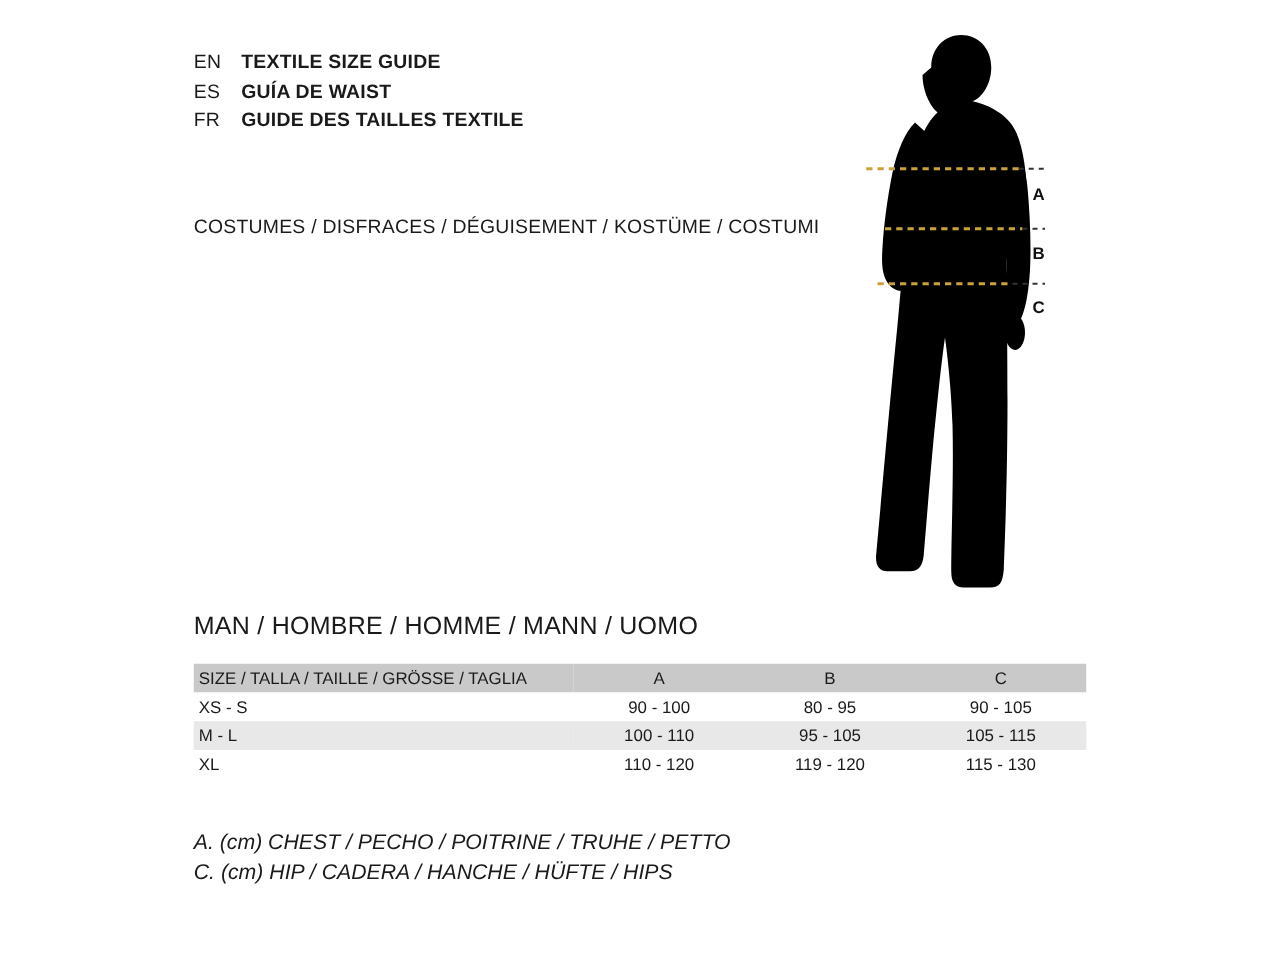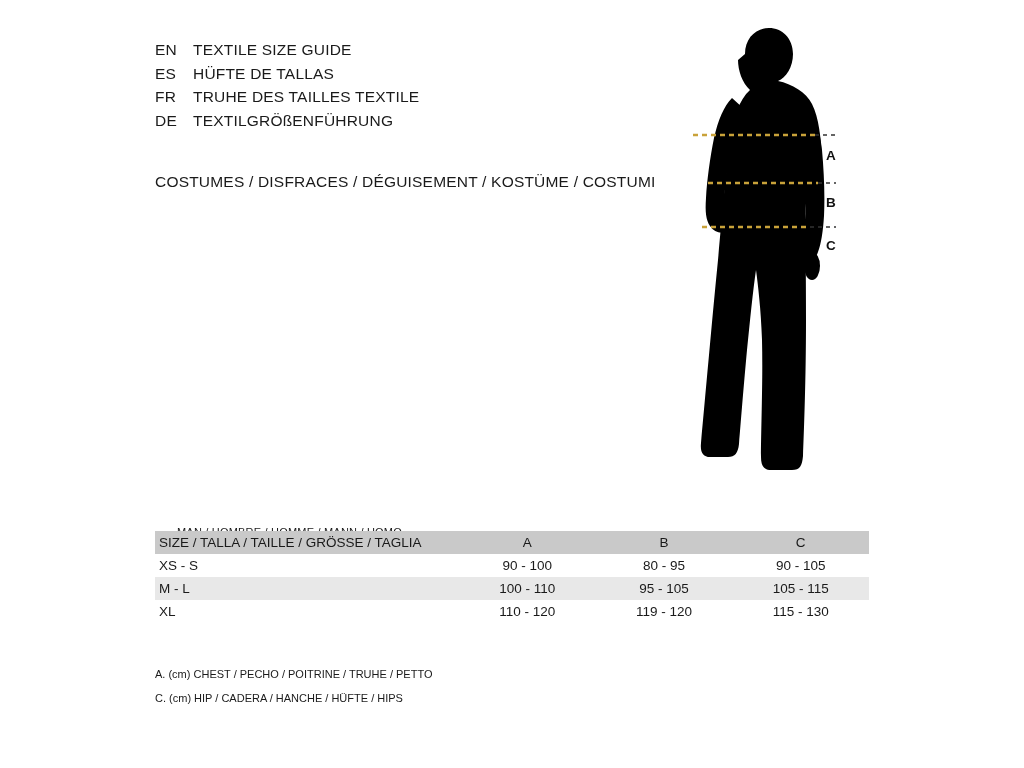--- a/index.html
+++ b/index.html
@@ -29,20 +29,21 @@
     font-size: 15.5px;
     line-height: 23.5px;
     letter-spacing: 0.2px;
   }
   .lang-code {
     width: 38px;
     flex: 0 0 38px;
   }
   .lang-text {
     flex: 1 1 auto;
+    font-weight: bold;
   }
   #costumes-line {
     position: absolute;
     left: 155px;
     top: 173px;
     font-size: 15.5px;
     font-weight: normal;
     letter-spacing: 0.2px;
   }
 
@@ -64,24 +65,23 @@
     color: #111;
   }
   #label-a { left: 186px; top: 128px; }
   #label-b { left: 186px; top: 175px; }
   #label-c { left: 186px; top: 218px; }
 
   
   #table-caption {
     position: absolute;
     left: 155px;
-    top: 526px;
-    font-size: 11px;
+    top: 490px;
+    font-size: 20px;
     letter-spacing: 0.2px;
-    margin-left: 22px;
   }
   #size-table {
     position: absolute;
     left: 155px;
     top: 531px;
     width: 714px;
     border-collapse: collapse;
     font-size: 13.5px;
   }
   #size-table th, #size-table td {
@@ -97,44 +97,41 @@
   }
   #size-table thead tr { background: #c9c9c9; }
   #size-table tbody tr:nth-child(odd) { background: #ffffff; }
   #size-table tbody tr:nth-child(even) { background: #e8e8e8; }
 
   
   #legend {
     position: absolute;
     left: 155px;
     top: 662px;
-    font-size: 11px;
+    font-size: 17px;
     line-height: 24px;
+    font-style: italic;
   }
   .legend-row { white-space: nowrap; }
 </style>
 </head>
 <body>
 
 <div id="title-block">
   <div class="lang-row">
     <span class="lang-code">EN</span>
     <span class="lang-text">TEXTILE SIZE GUIDE</span>
   </div>
   <div class="lang-row">
     <span class="lang-code">ES</span>
-    <span class="lang-text">HÜFTE DE TALLAS</span>
+    <span class="lang-text">GUÍA DE WAIST</span>
   </div>
   <div class="lang-row">
     <span class="lang-code">FR</span>
-    <span class="lang-text">TRUHE DES TAILLES TEXTILE</span>
-  </div>
-  <div class="lang-row">
-    <span class="lang-code">DE</span>
-    <span class="lang-text">TEXTILGRÖßENFÜHRUNG</span>
+    <span class="lang-text">GUIDE DES TAILLES TEXTILE</span>
   </div>
 </div>
 
 <div id="costumes-line">COSTUMES / DISFRACES / DÉGUISEMENT / KOSTÜME / COSTUMI</div>
 
 <div id="figure-wrap">
   <svg id="figure-svg" width="260" height="460" viewBox="0 0 260 460">
 
     <path fill="#000000" d="
       M 105,34

